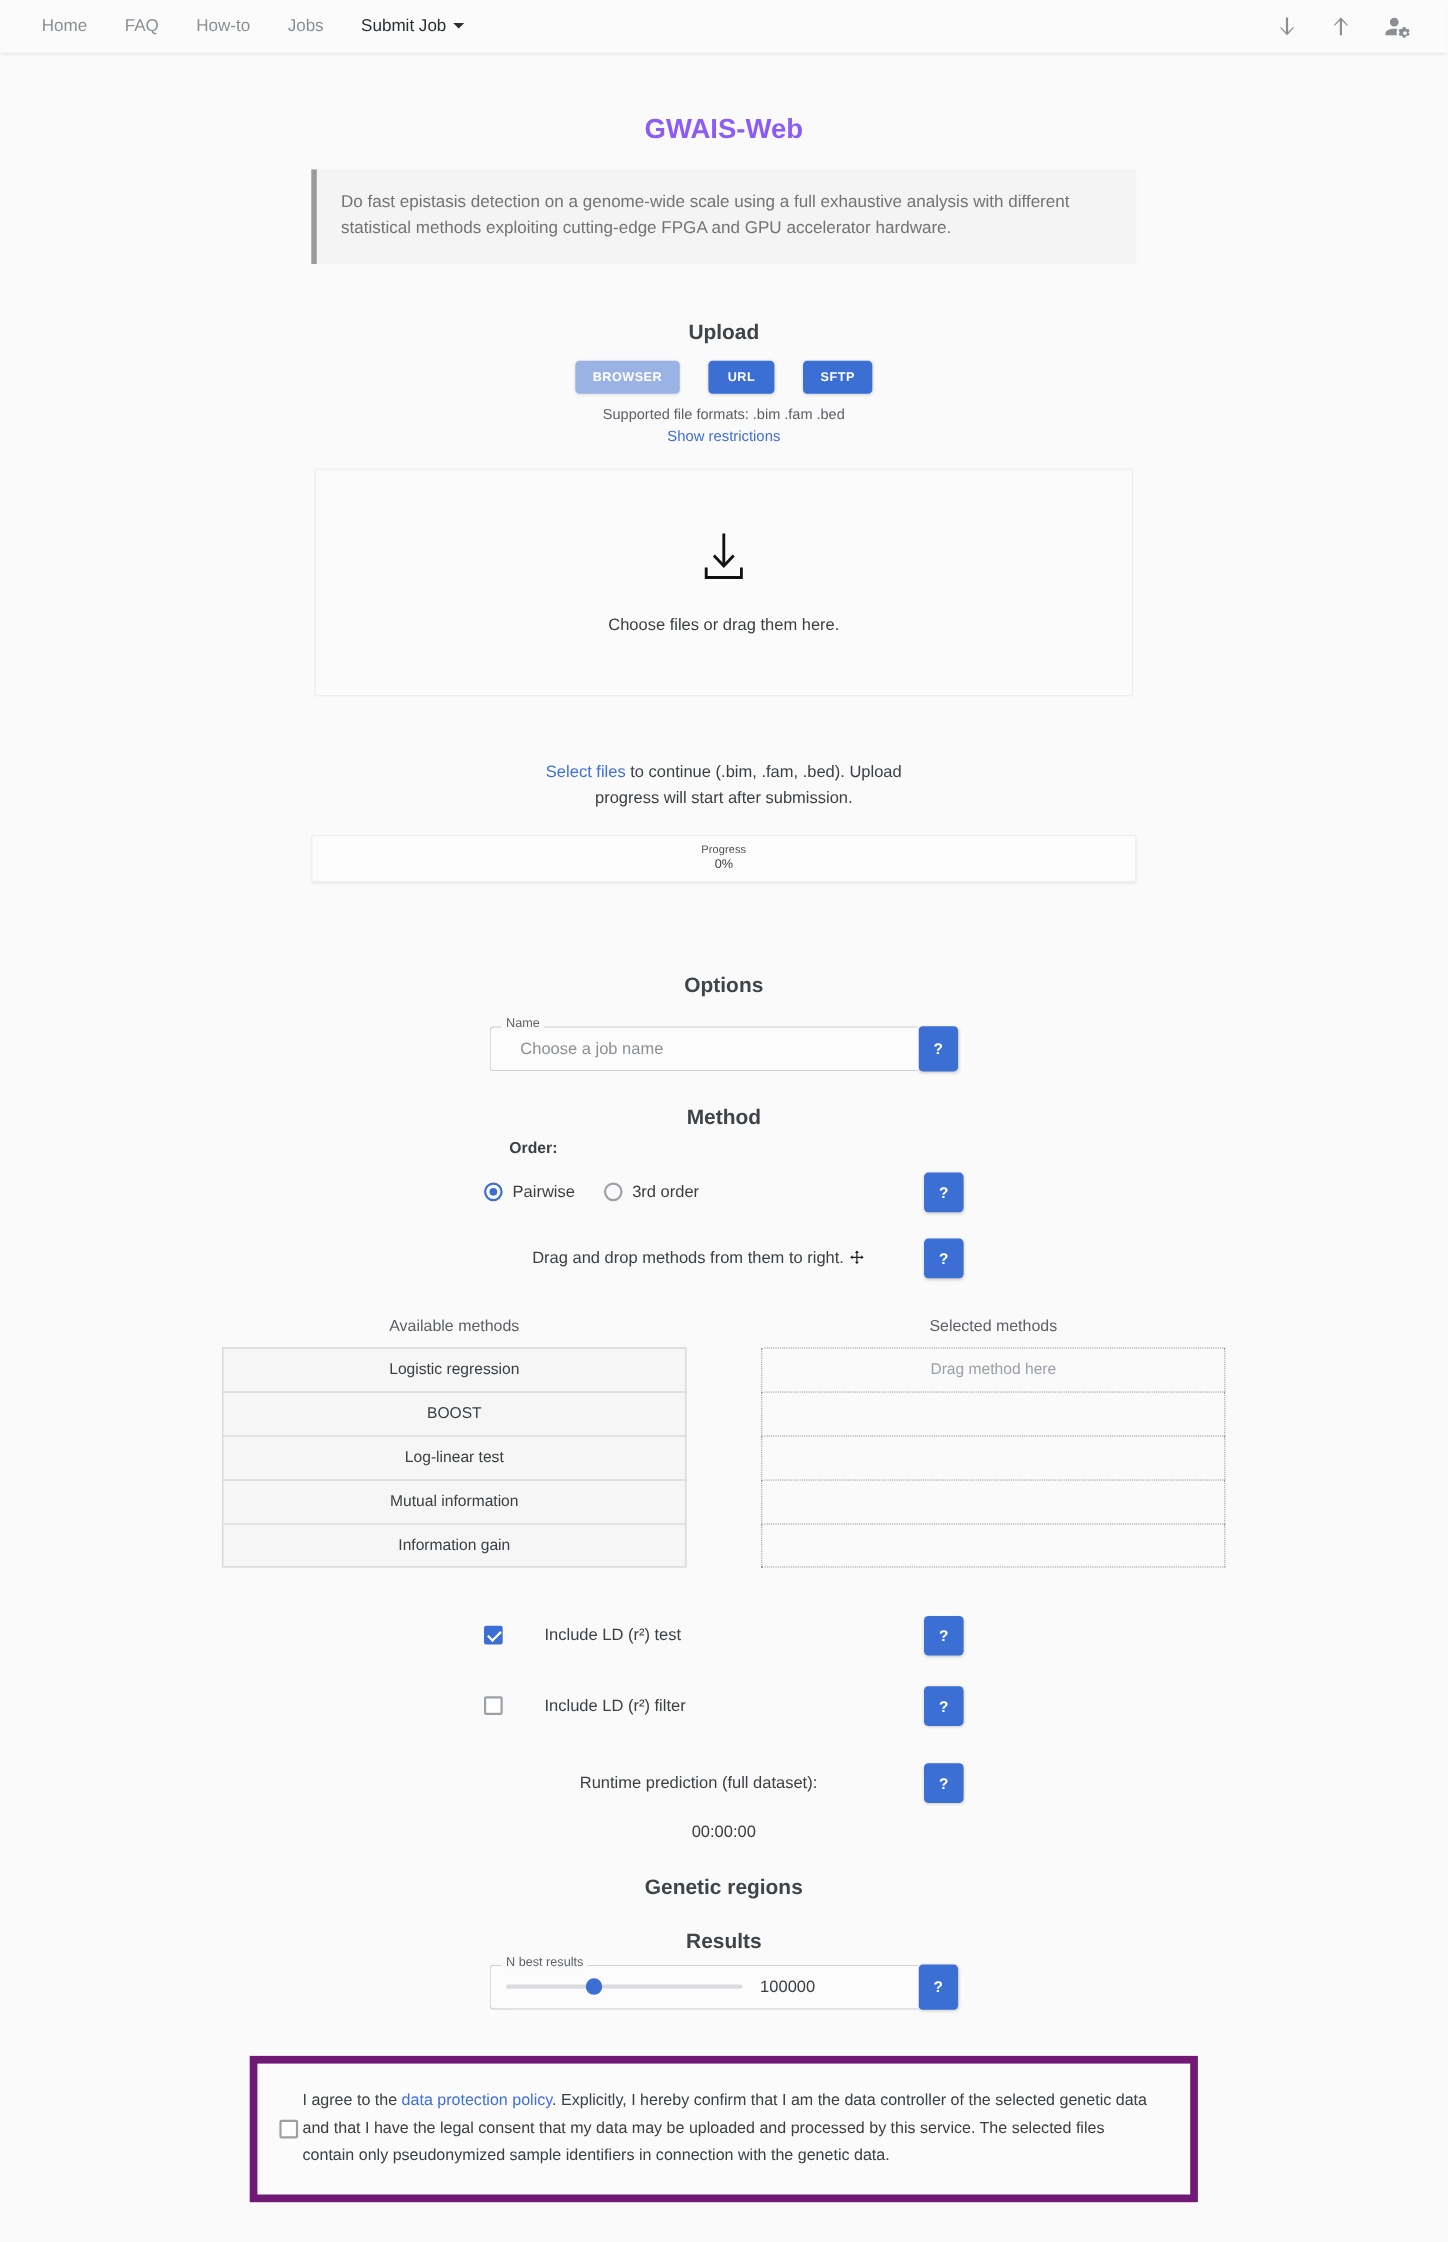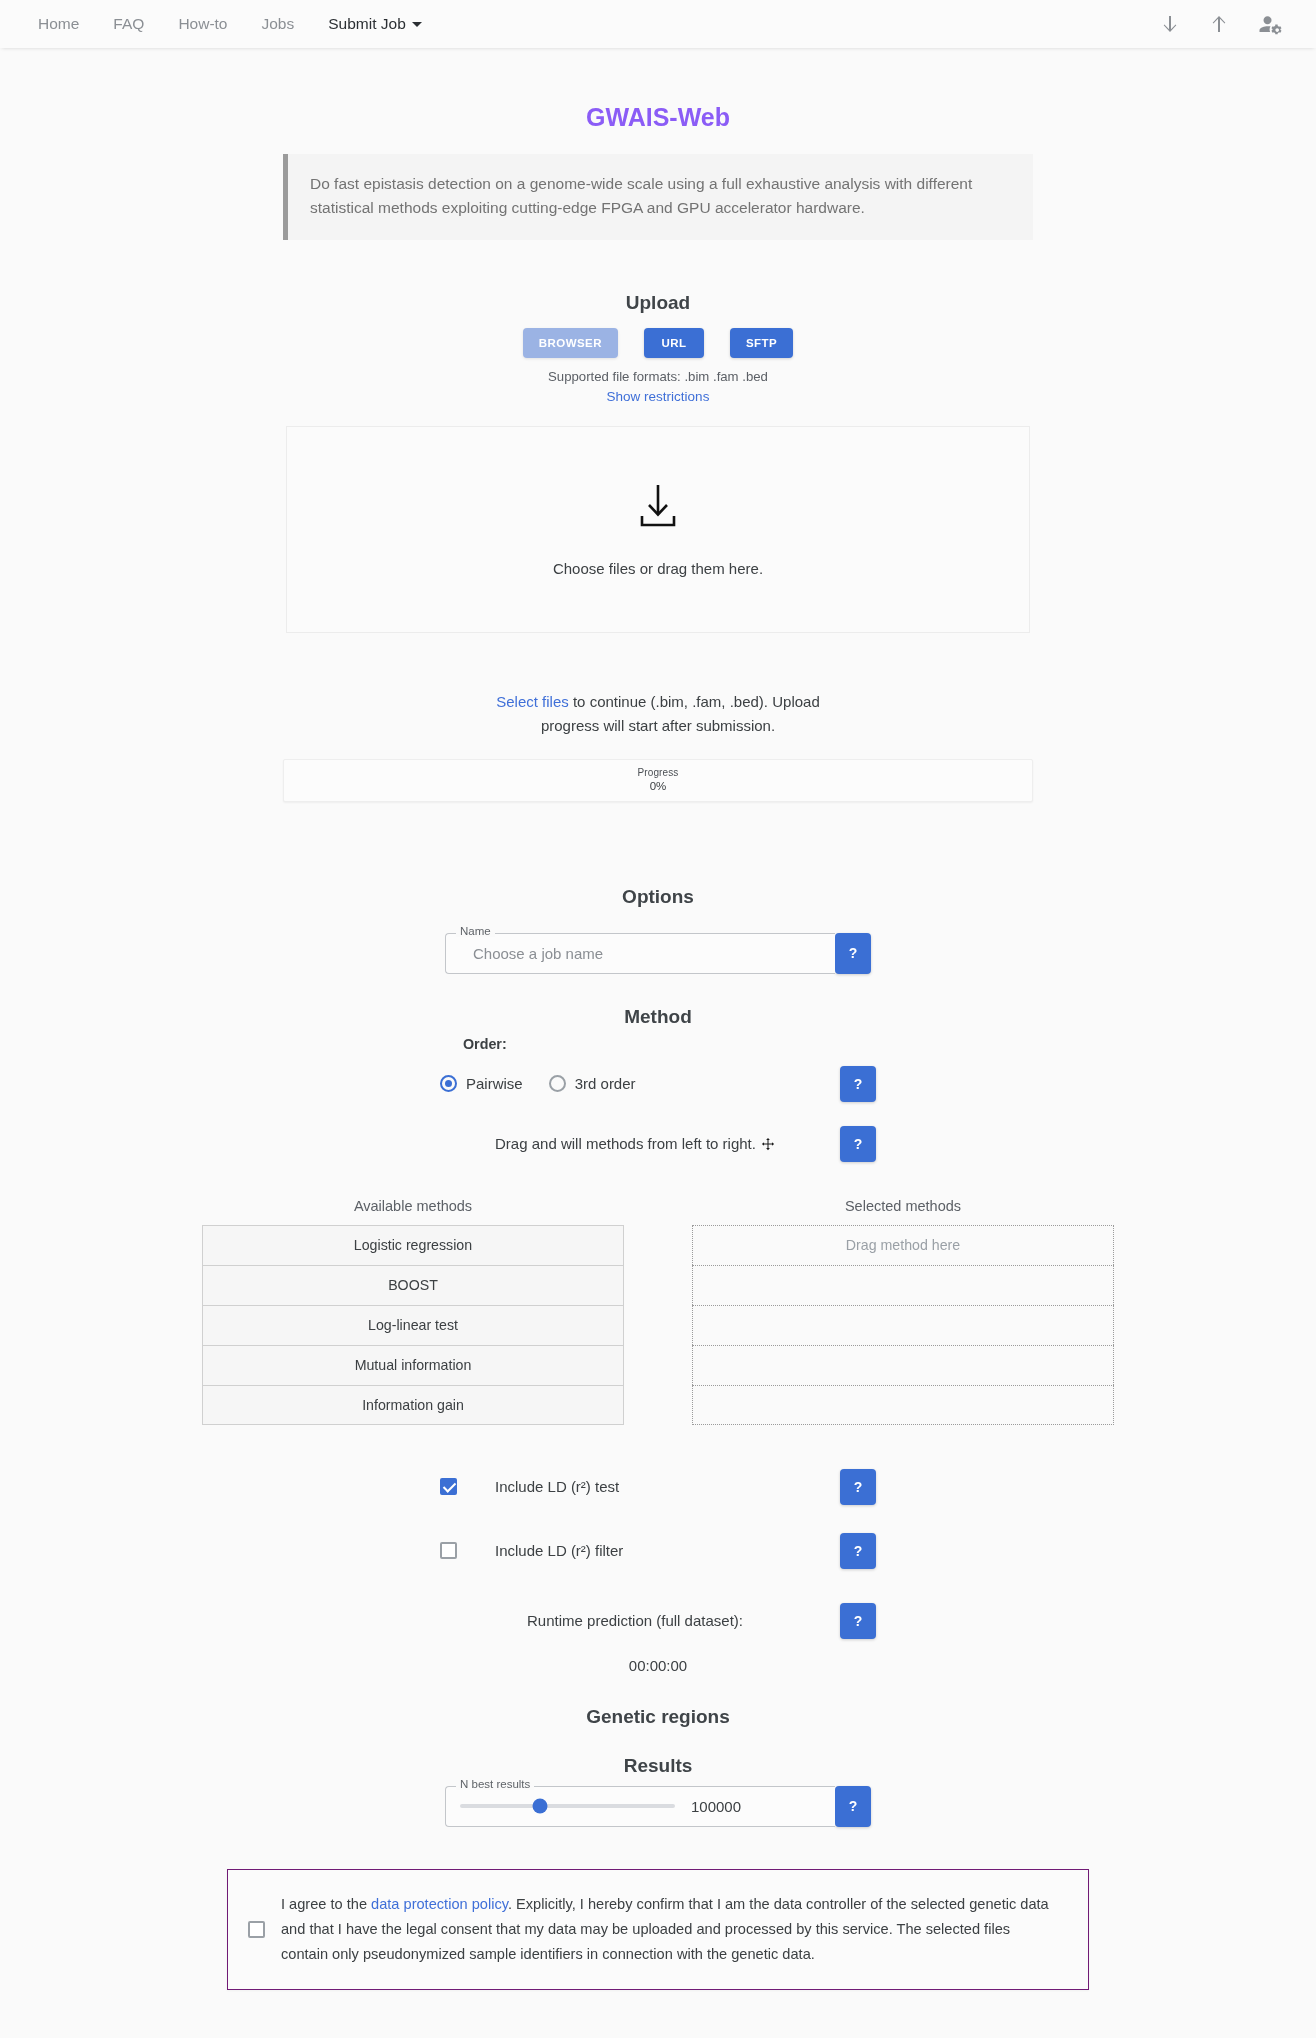--- a/index.html
+++ b/index.html
@@ -318,25 +318,25 @@
     background: #3b6fd4;
     transform: translate(-50%,-50%);
     cursor: grab;
   }
   .slider-val { font-size: 15px; color:#3c4043; }
 
   .agree-wrap { display:flex; justify-content:center; margin-top: 42px; }
   .agree {
     width: 862px;
     background:#fbfbfb;
-    border:1px solid #701a75;
+    border:7px solid #701a75;
     padding: 22px 28px 22px 20px;
     display:flex;
     align-items:center;
-    gap: 16px;
+    gap: 4px;
     box-shadow: 0 1px 2px rgba(0,0,0,.04);
   }
   .agree-text { font-size: 14.6px; line-height: 1.72; color:#3c4043; }
 </style>
 </head>
 <body>
 
 <div class="appbar">
   <div class="nav">
     <div class="nav-item"><span>Home</span></div>
@@ -439,21 +439,21 @@
           <span class="radio-text">3rd order</span>
         </label>
       </div>
       <div class="gap"></div>
       <button class="qbtn sq">?</button>
     </div>
 
     <div class="row-with-help" style="margin-top:24px;">
       <div class="left">
         <div class="dragnote">
-          <span>Drag and will methods from left to right.</span><span><svg class="move-icon" viewBox="0 0 24 24" fill="#1b1b1b">
+          <span>Drag and drop methods from them to right.</span><span><svg class="move-icon" viewBox="0 0 24 24" fill="#1b1b1b">
                 <path d="M12 1.5 L15.2 5.2 L12.9 5.2 L12.9 11.1 L18.8 11.1 L18.8 8.8 L22.5 12 L18.8 15.2 L18.8 12.9 L12.9 12.9 L12.9 18.8 L15.2 18.8 L12 22.5 L8.8 18.8 L11.1 18.8 L11.1 12.9 L5.2 12.9 L5.2 15.2 L1.5 12 L5.2 8.8 L5.2 11.1 L11.1 11.1 L11.1 5.2 L8.8 5.2 Z"></path>
               </svg></span>
         </div>
       </div>
       <div class="gap"></div>
       <button class="qbtn sq">?</button>
     </div>
 
   </div>
 

